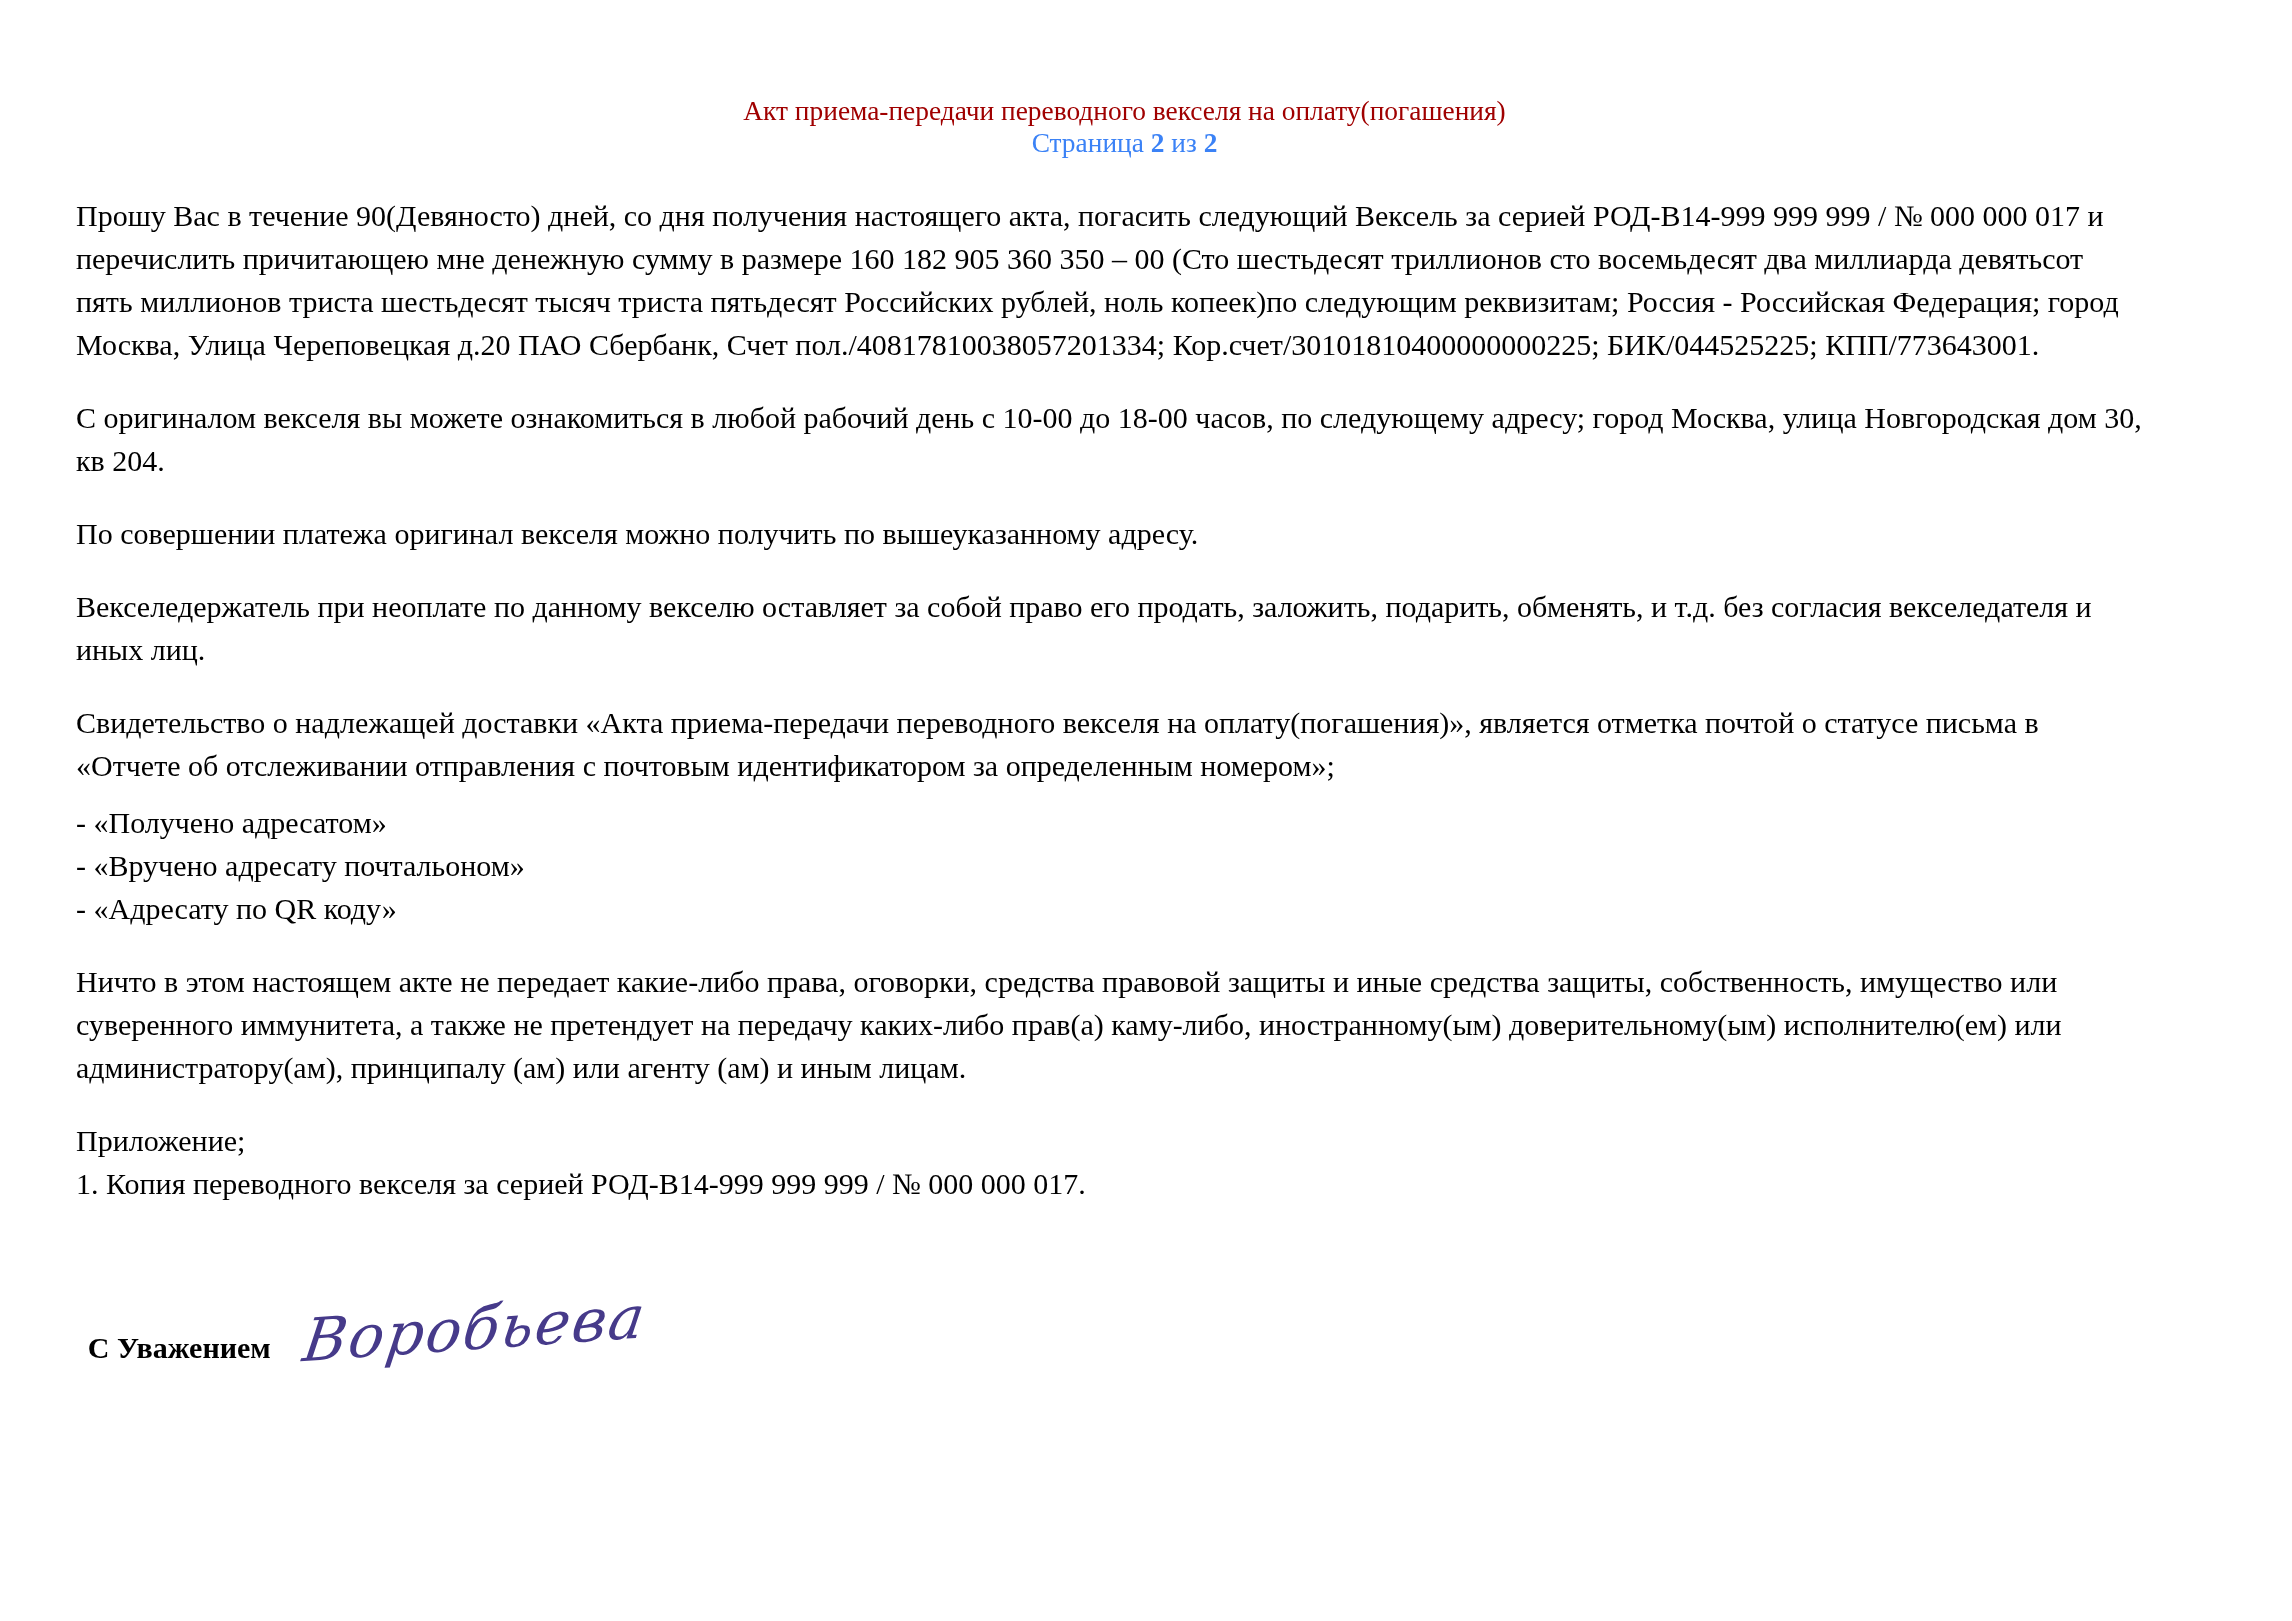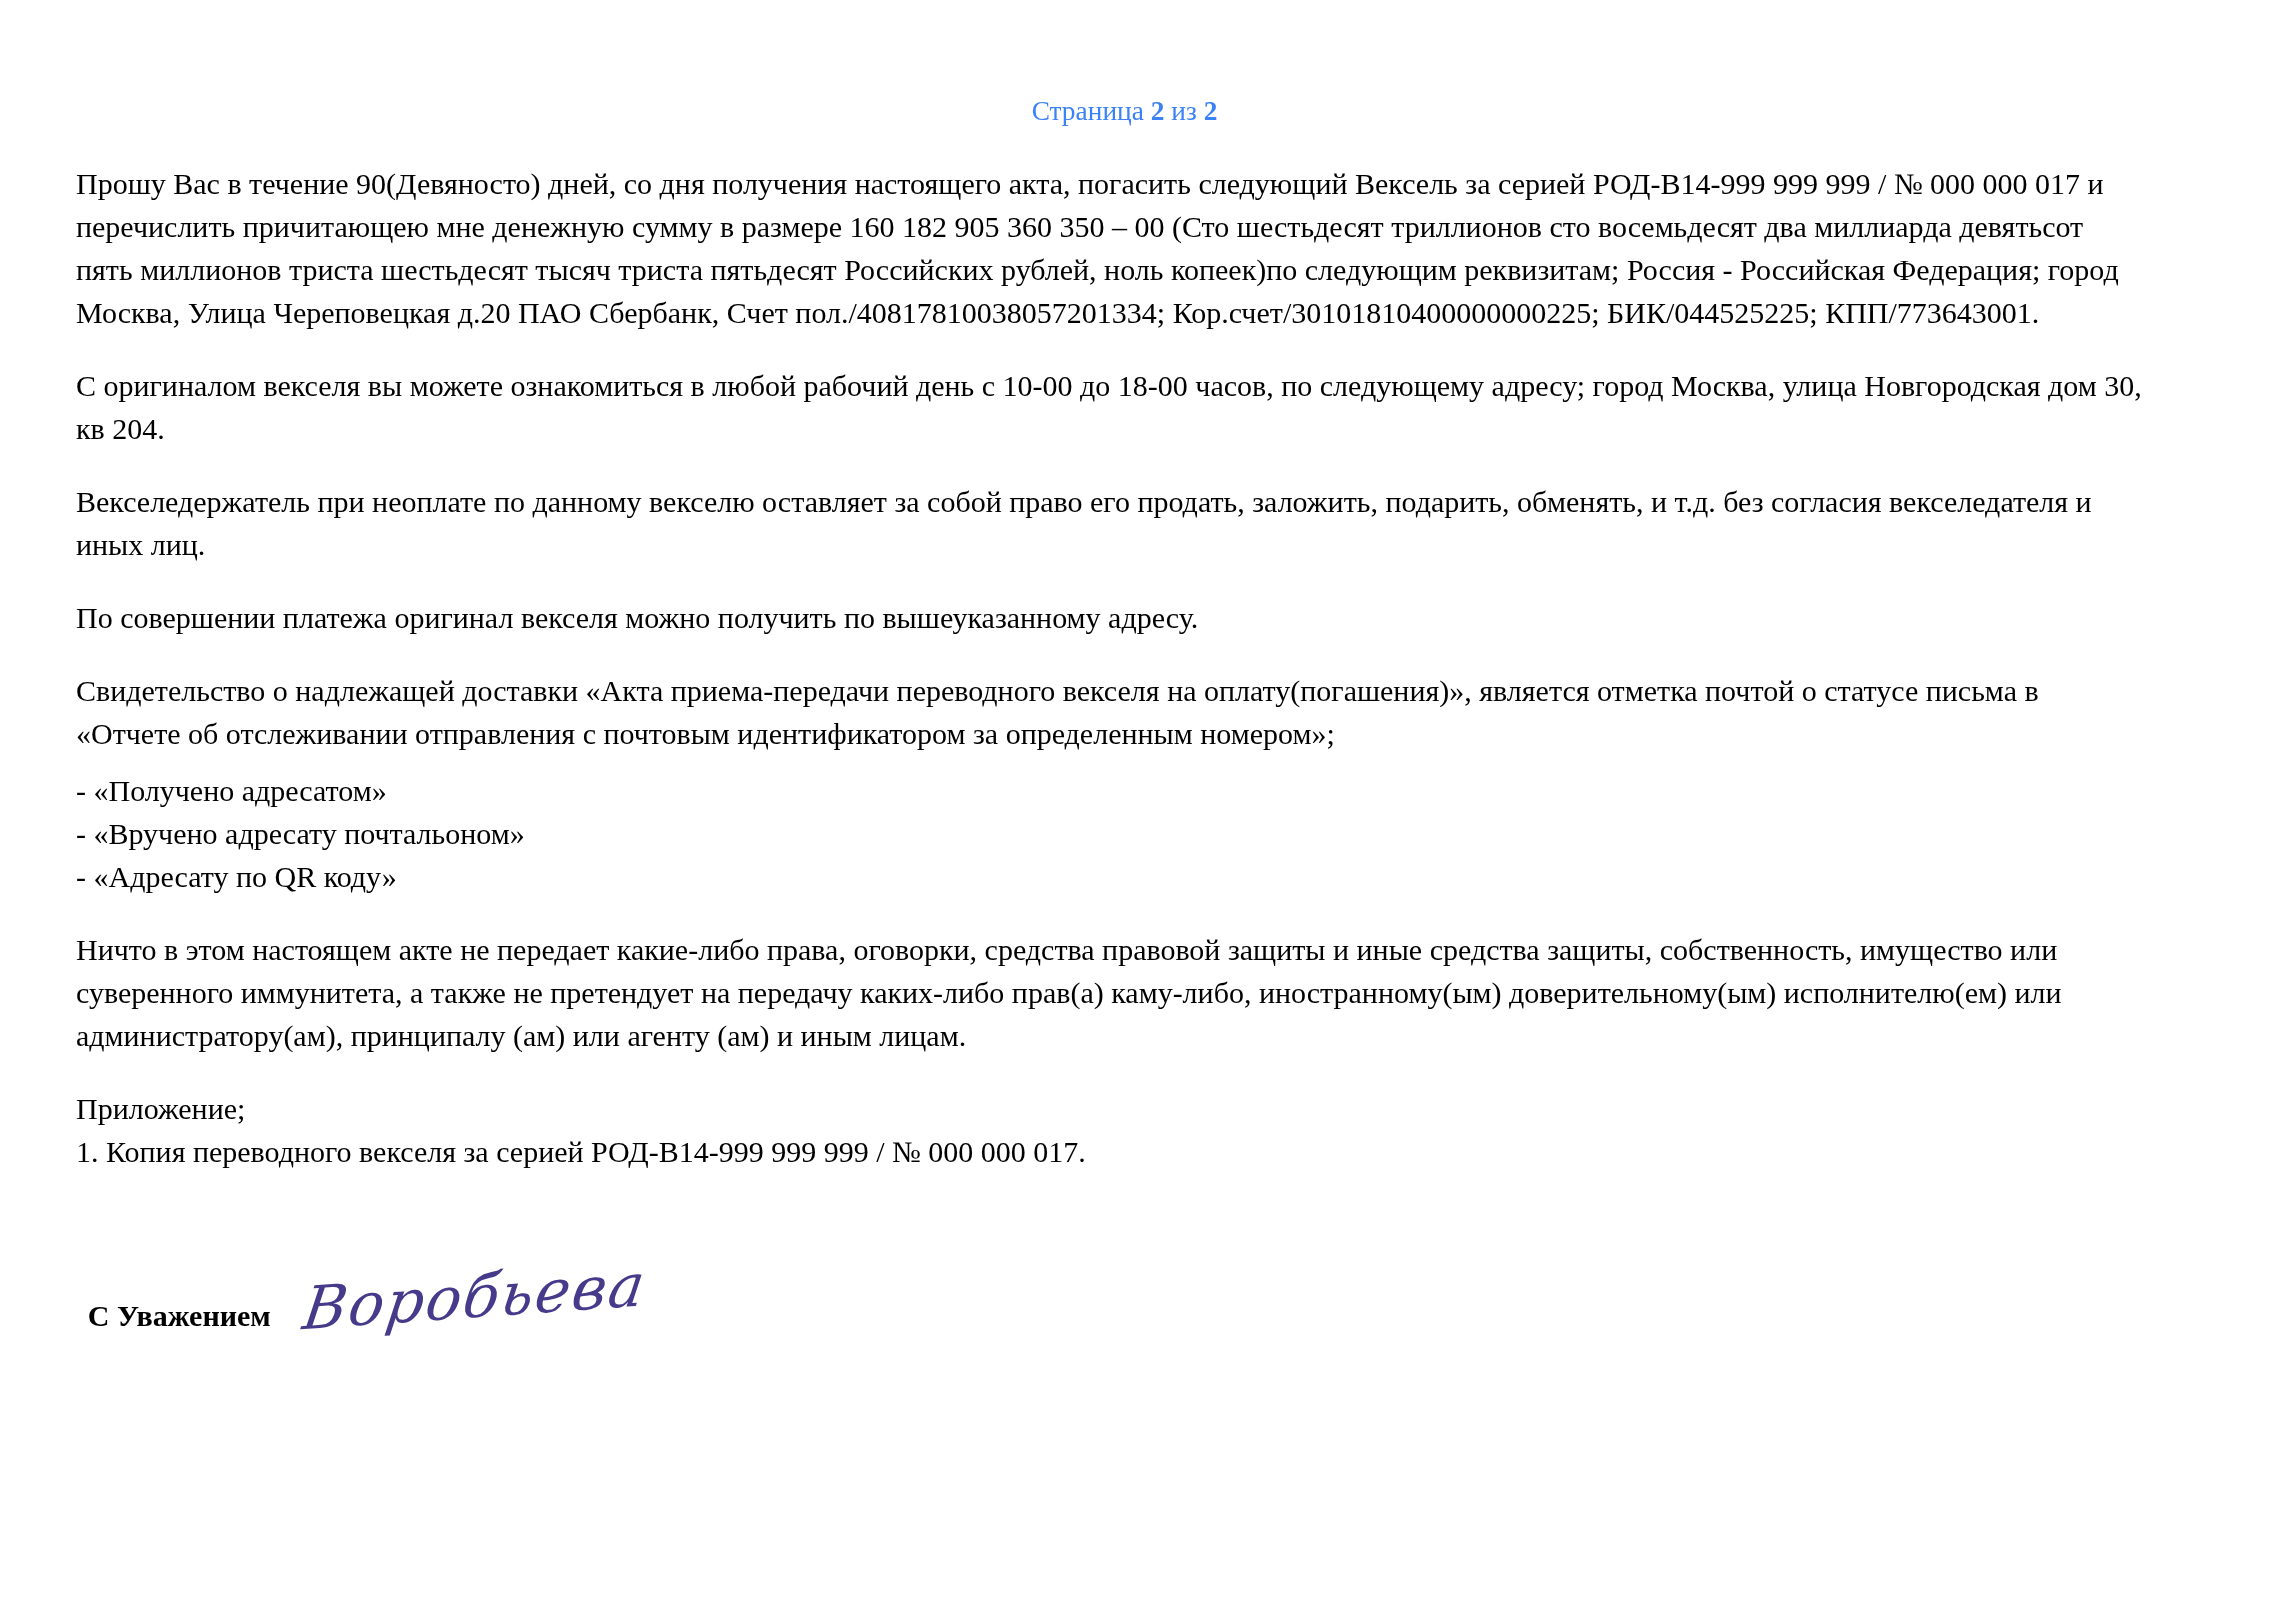--- a/index.html
+++ b/index.html
@@ -49,37 +49,38 @@
     transform: rotate(-4deg) skewX(-12deg);
     transform-origin: left center;
   }
 </style>
 </head>
 <body>
 
 <div class="page">
 
   <div class="doc-header">
+    <div style="color: rgb(160, 0, 0);">Акт приема-передачи переводного векселя на оплату(погашения)</div>
     <div style="color: #3b82f6;">
       <span>Страница</span>
       <span class="bold">2</span>
       <span>из</span>
       <span class="bold">2</span>
     </div>
   </div>
 
   <div class="doc-body">
 
     <p class="doc-par">Прошу Вас в течение 90(Девяносто) дней, со дня получения настоящего акта, погасить следующий Вексель за серией РОД-В14-999 999 999 / № 000 000 017 и перечислить причитающею мне денежную сумму в размере 160 182 905 360 350 – 00 (Сто шестьдесят триллионов сто восемьдесят два миллиарда девятьсот пять миллионов триста шестьдесят тысяч триста пятьдесят Российских рублей, ноль копеек)по следующим реквизитам; Россия - Российская Федерация; город Москва, Улица Череповецкая д.20 ПАО Сбербанк, Счет пол./40817810038057201334; Кор.счет/30101810400000000225; БИК/044525225; КПП/773643001.</p>
 
     <p class="doc-par">С оригиналом векселя вы можете ознакомиться в любой рабочий день с 10-00 до 18-00 часов, по следующему адресу; город Москва, улица Новгородская дом 30, кв 204.</p>
 
+    <p class="doc-par">По совершении платежа оригинал векселя можно получить по вышеуказанному адресу.</p>
+
     <p class="doc-par">Векселедержатель при неоплате по данному векселю оставляет за собой право его продать, заложить, подарить, обменять, и т.д. без согласия векселедателя и иных лиц.</p>
-
-    <p class="doc-par">По совершении платежа оригинал векселя можно получить по вышеуказанному адресу.</p>
 
     <p class="doc-par no-gap">Свидетельство о надлежащей доставки «Акта приема-передачи переводного векселя на оплату(погашения)», является отметка почтой о статусе письма в «Отчете об отслеживании отправления с почтовым идентификатором за определенным номером»;</p>
 
     <div class="status-list">
       <p class="status-line">- «Получено адресатом»</p>
       <p class="status-line">- «Вручено адресату почтальоном»</p>
       <p class="status-line">- «Адресату по QR коду»</p>
     </div>
 
     <p class="doc-par">Ничто в этом настоящем акте не передает какие-либо права, оговорки, средства правовой защиты и иные средства защиты, собственность, имущество или суверенного иммунитета, а также не претендует на передачу каких-либо прав(а) каму-либо, иностранному(ым) доверительному(ым) исполнителю(ем) или администратору(ам), принципалу (ам) или агенту (ам) и иным лицам.</p>

